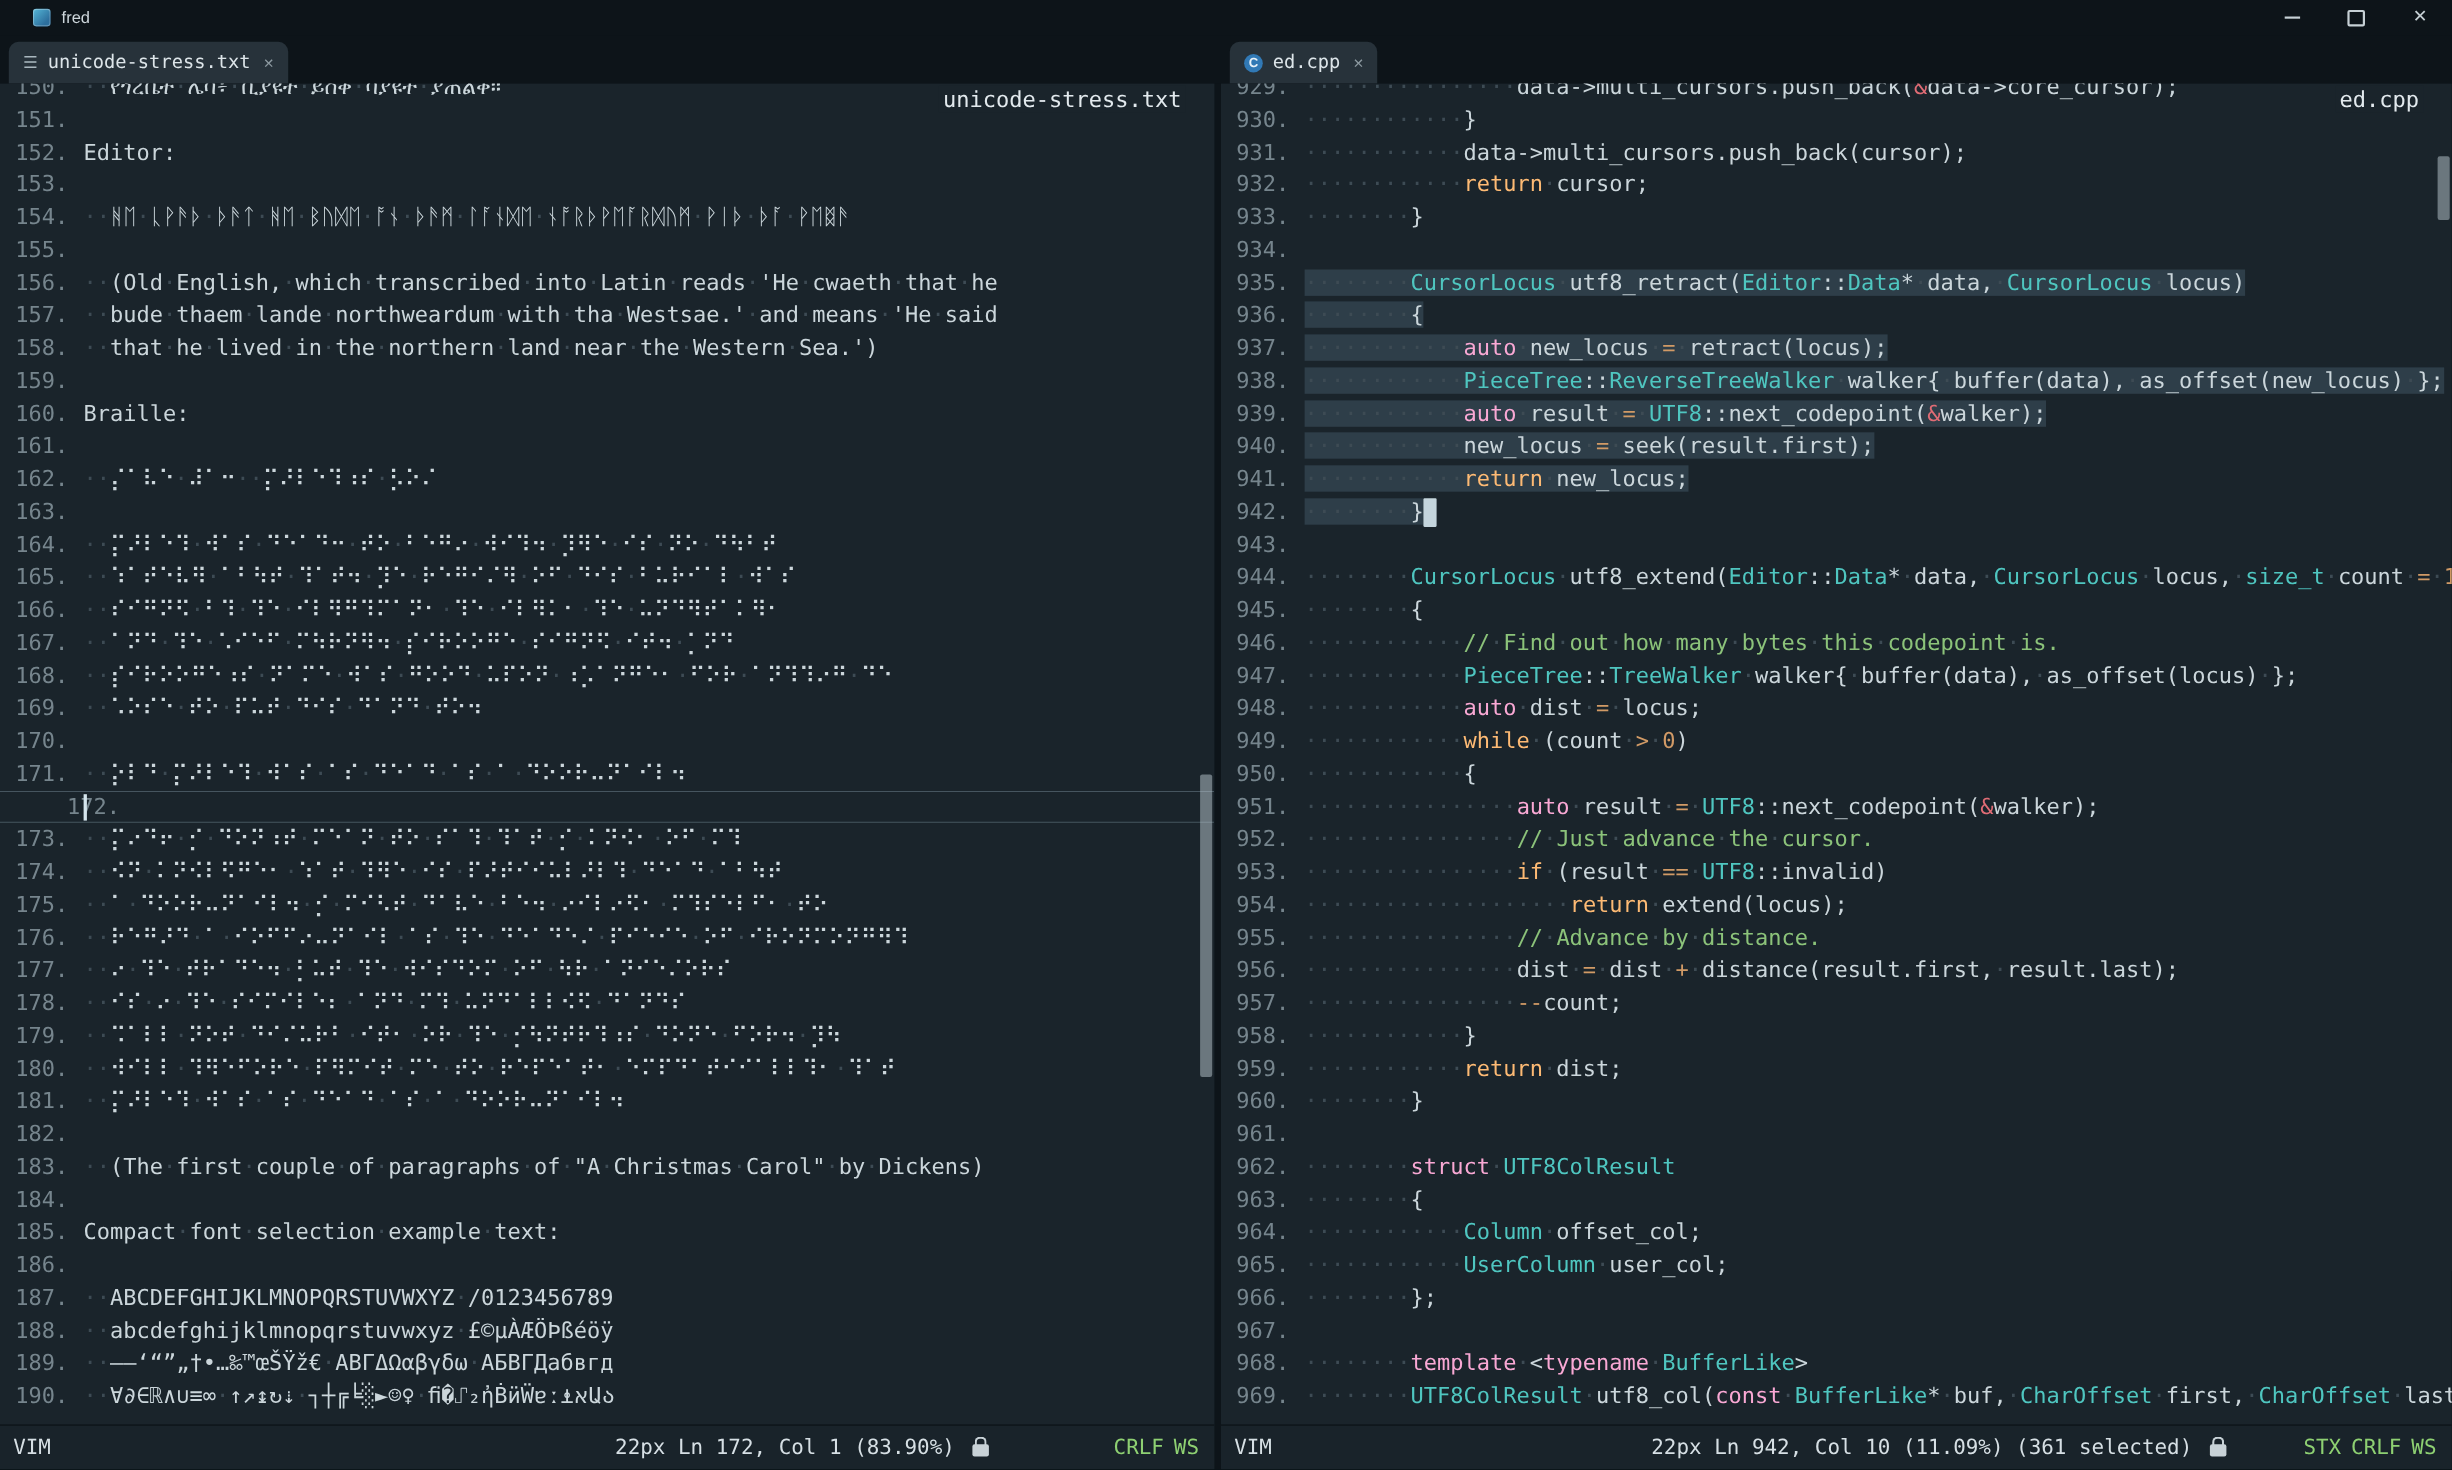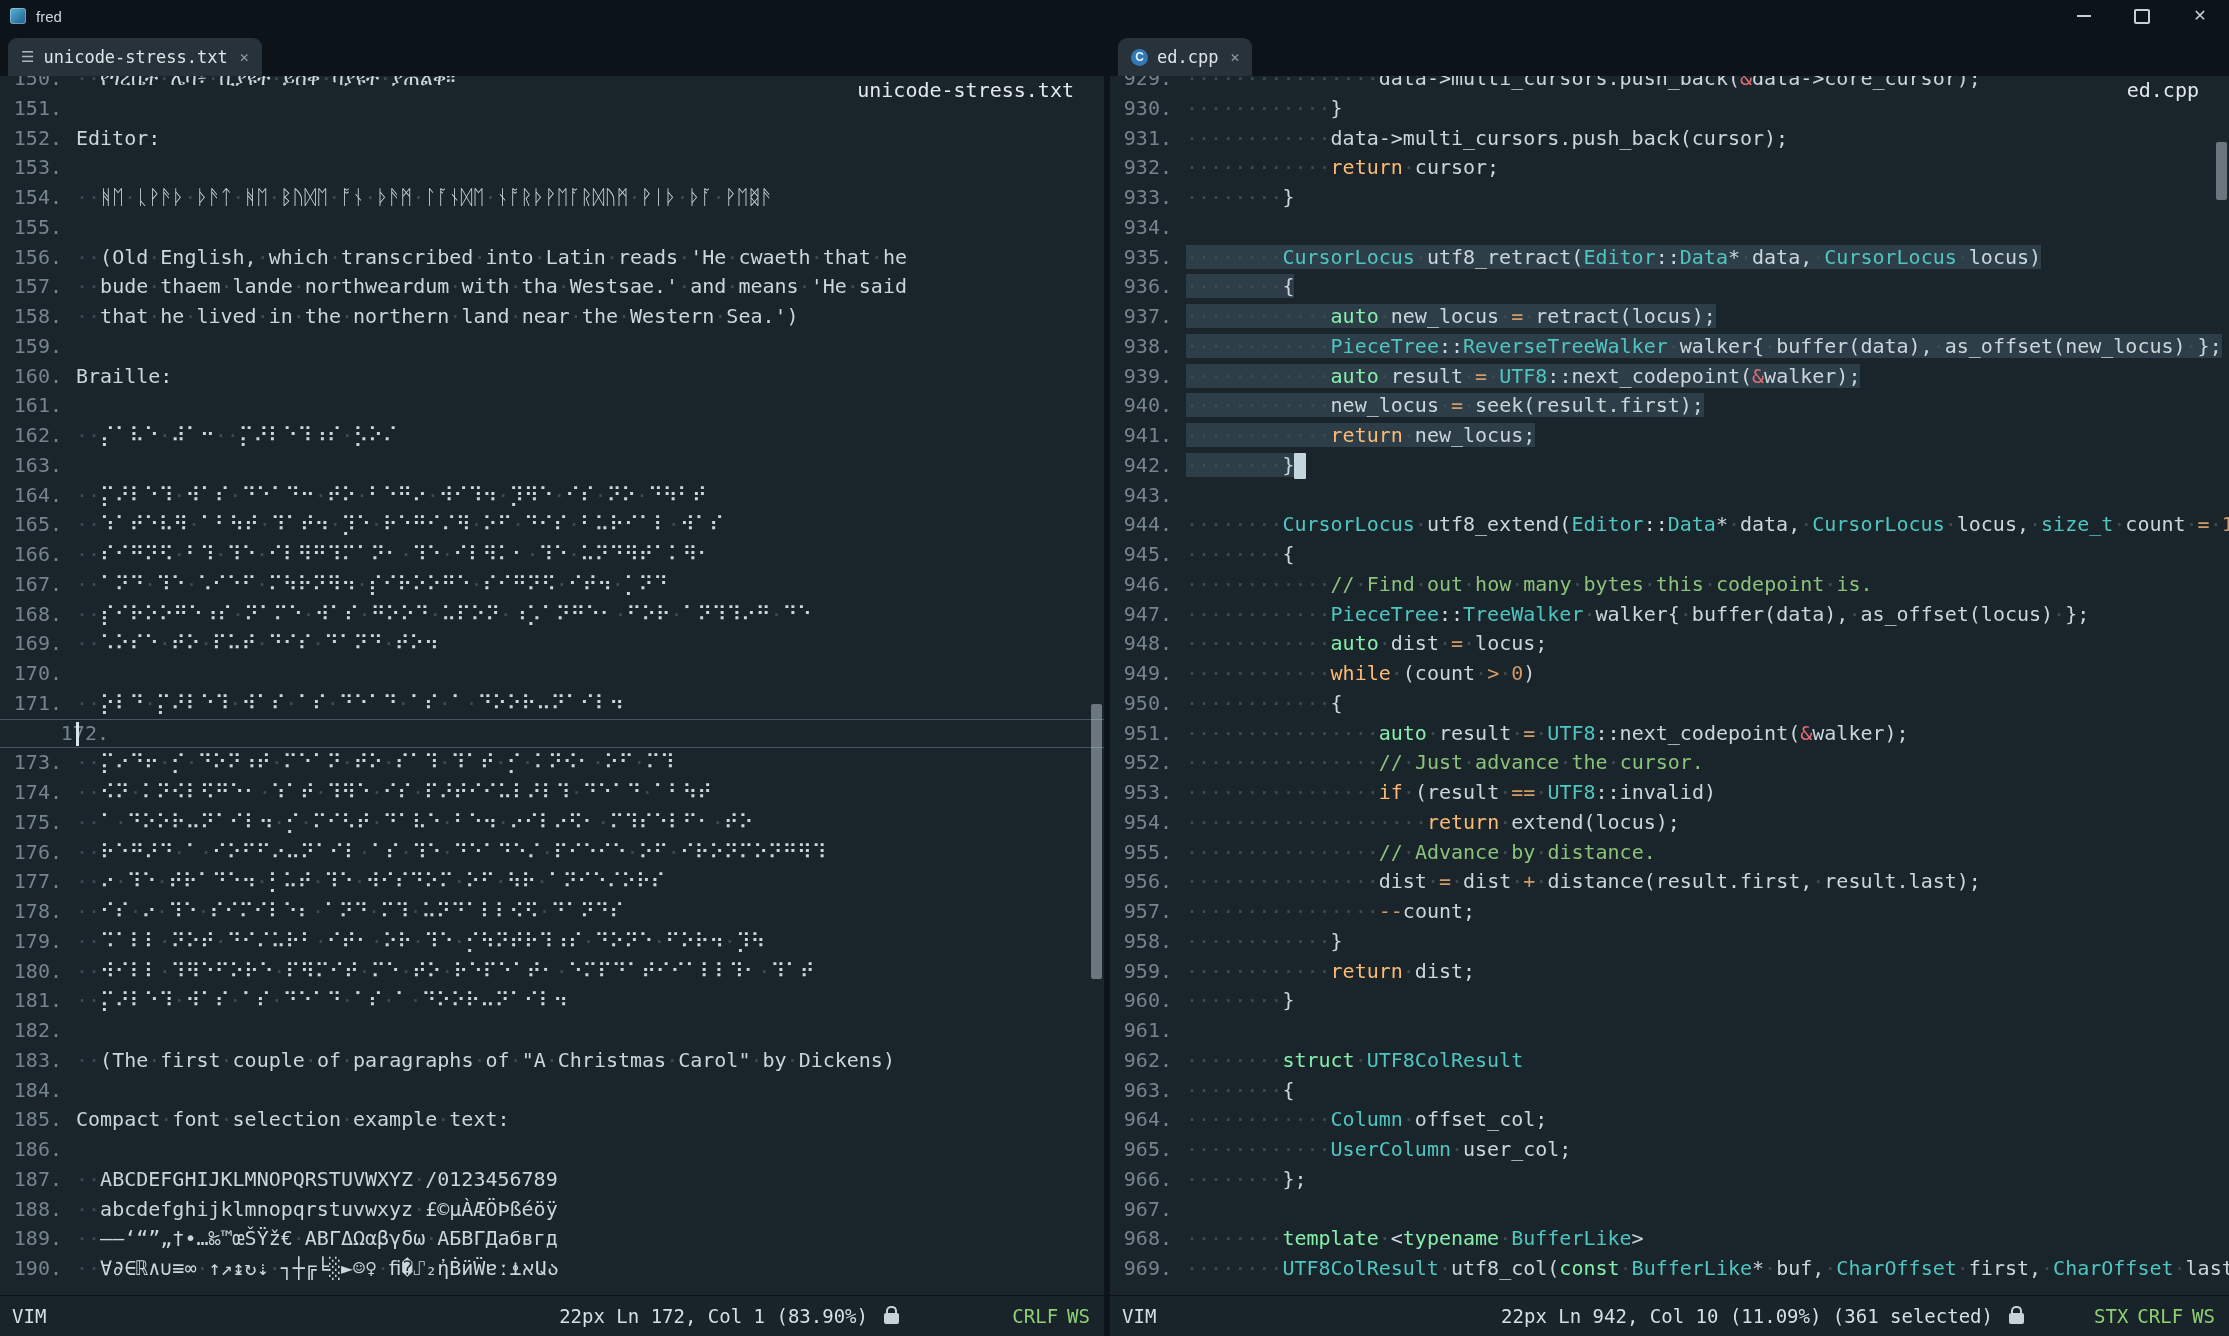--- a/index.html
+++ b/index.html
@@ -1,20 +1,20 @@
 <!DOCTYPE html>
 <html><head>
 <meta charset="utf-8">
 <style>
   html,body{margin:0;padding:0;background:#0d1419;}
   .window{position:relative;width:2229px;height:1336px;background:#0d1419;overflow:hidden;
           font-family:"Liberation Sans","DejaVu Sans",sans-serif;}
 
   
-  .titlebar{position:absolute;top:0;left:0;right:0;height:32px;display:flex;align-items:center;background:#0d1419;}
+  .titlebar{position:absolute;top:0;left:0;right:0;height:32px;display:flex;align-items:center;background:#0d1419;padding-left:20px;}
   .app-icon{width:16px;height:16px;margin-left:10px;border-radius:3px;
             background:linear-gradient(135deg,#56b8d8 0%,#2d6f9d 75%);
             box-shadow:inset 0 0 0 1px rgba(255,255,255,.28);}
   .wtitle{margin-left:10px;font-size:15px;color:#cdd6db;}
   .wcontrols{margin-left:auto;display:flex;height:100%;}
   .wbtn{width:58px;height:100%;display:flex;align-items:center;justify-content:center;color:#c6d0d5;}
   .glyph-min{width:14px;height:2px;background:#c6d0d5;}
   .glyph-max{width:12px;height:11px;border:2px solid #c6d0d5;border-radius:2px;}
   .glyph-close{font-size:16px;line-height:1;color:#c6d0d5;}
 
@@ -38,21 +38,21 @@
   .pane-right{left:1110px;width:1119px;}
   .lines{position:absolute;top:-12px;left:0;right:0;}
   .row{position:relative;height:29.76px;line-height:29.76px;white-space:pre;
        font-family:"DejaVu Sans Mono","DejaVu Sans",monospace;font-size:20px;color:#cbd6db;}
   .row.cur{box-shadow:inset 0 1px 0 #46555f, inset 0 -1px 0 #46555f;padding-left:47px;}
   .gut{display:inline-block;width:62px;padding-right:14px;text-align:right;color:#76858d;}
   .txt{display:inline;}
   .txt.sel{background:#2e3e49;}
   .ws{color:#3d4b54;}
   .tk-p{color:#cbd6db;}
-  .tk-k{color:#86efac;}
+  .tk-k{color:#f9a8d4;}
   .tk-c{color:#fdba74;}
   .tk-t{color:#4fc6c0;}
   .tk-o{color:#d19a66;}
   .tk-a{color:#e06c75;}
   .tk-m{color:#8cc37a;}
   .cursor-bar{position:absolute;top:3px;height:24px;width:3px;background:#d5e5ed;}
   .cursor-block{position:absolute;top:2px;height:26px;width:12px;background:#c4d5dd;border-radius:1px;}
   .overlay-name{position:absolute;top:2px;right:26px;font-family:"DejaVu Sans Mono","DejaVu Sans",monospace;
                 font-size:20px;color:#e2e9ed;background:#1a242b;padding:0 4px;}
   .sbtrack{position:absolute;top:0;right:2px;width:11px;height:100%;}

